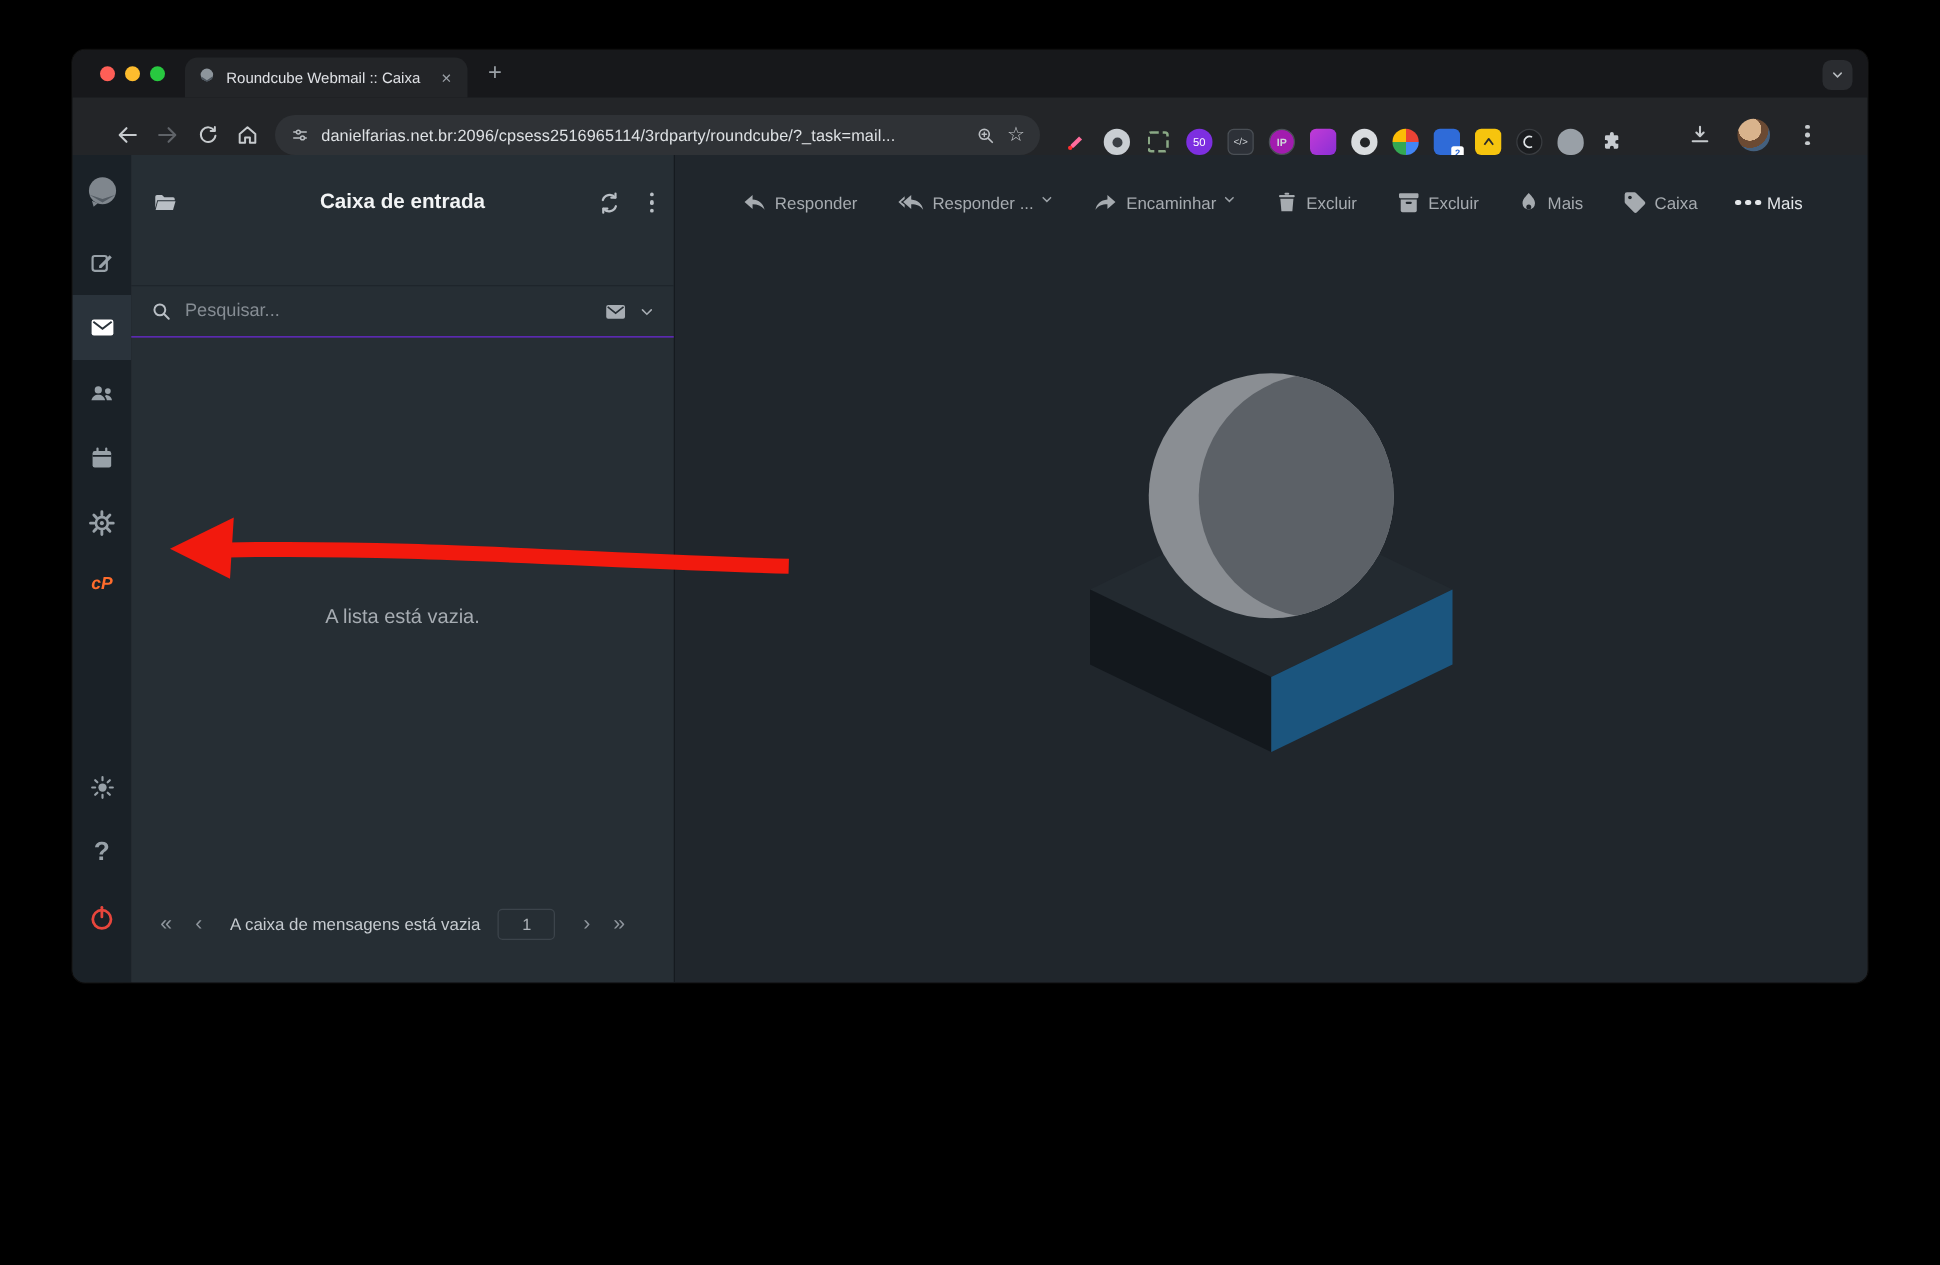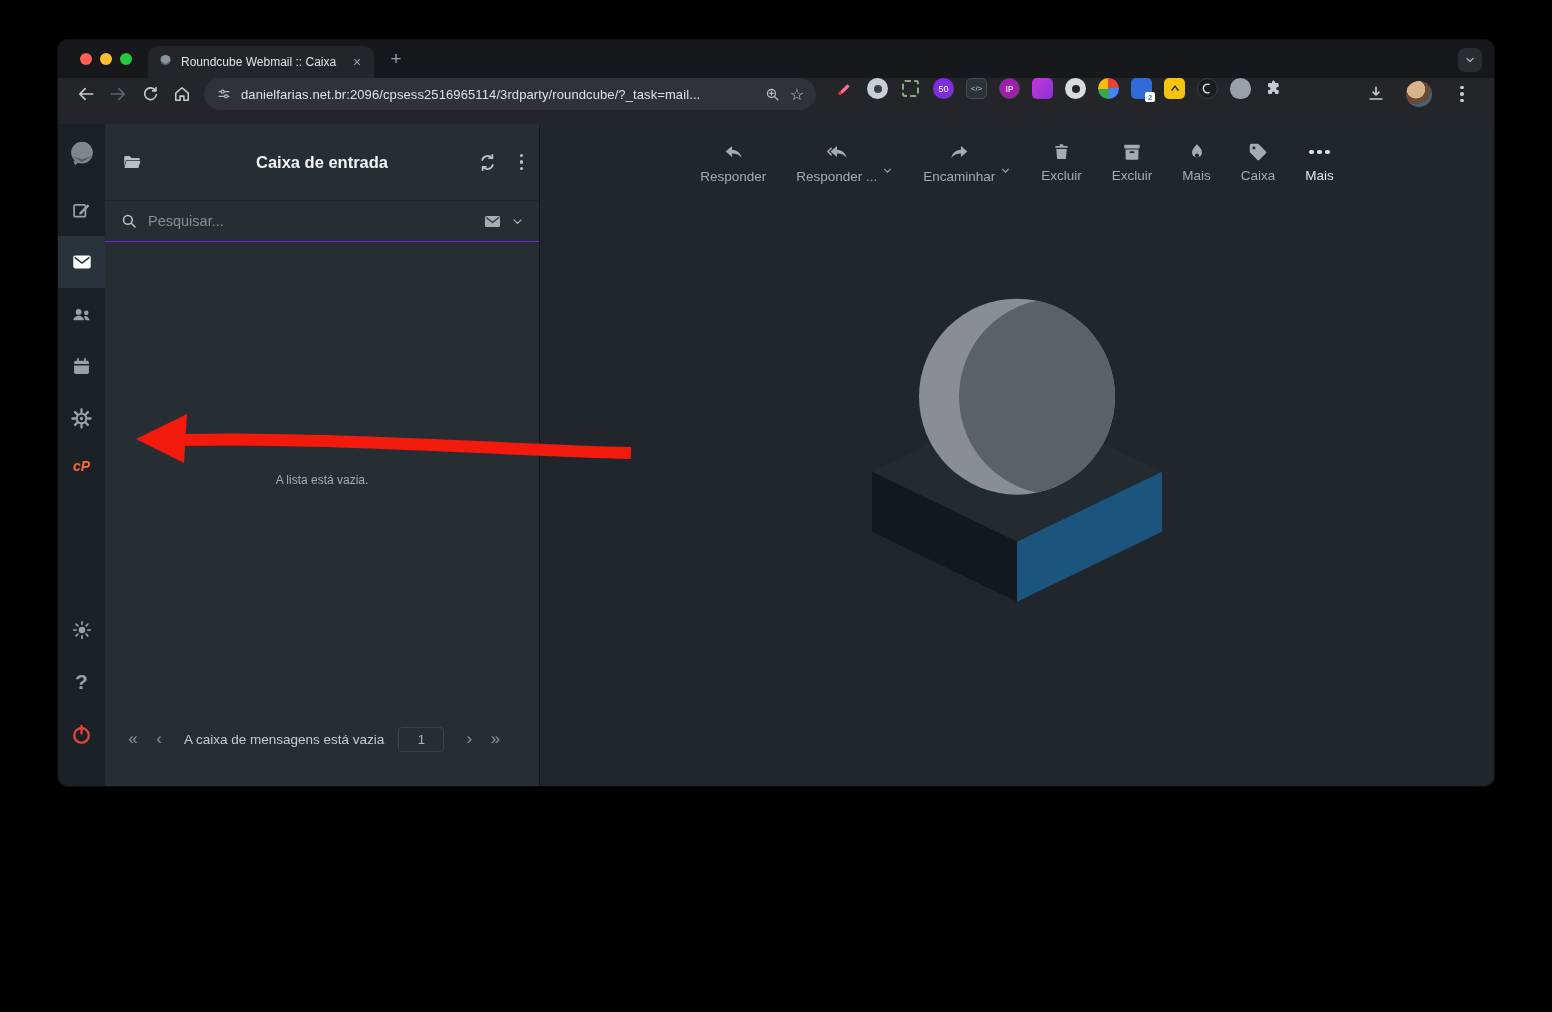--- a/index.html
+++ b/index.html
@@ -33,21 +33,21 @@
   }
   .tab-title { flex:1; white-space:nowrap; overflow:hidden; text-overflow:ellipsis; }
   .tab-close { color:#9aa0a6; font-size:14px; width:18px; height:18px; line-height:18px; text-align:center; border-radius:50%; }
   .newtab { color:#9aa0a6; font-size:19px; width:28px; height:28px; margin-left:8px; }
   .strip-chevron {
     position:absolute; right:12px; top:8px; width:24px; height:24px;
     background:#2a2c30; border-radius:7px; display:flex; align-items:center; justify-content:center; color:#b6babe;
   }
 
   
-  .navbar { height:46px; background:#232528; display:flex; align-items:flex-start; padding:0 12px; flex:0 0 auto; }
+  .navbar { height:46px; background:#232528; display:flex; align-items:flex-end; padding:0 28px; flex:0 0 auto; }
   .nav-btn { width:32px; height:32px; display:flex; align-items:center; justify-content:center; color:#c6cacd; }
   .nav-btn.dim { color:#5f6368; }
   .omnibox {
     height:32px; width:612px; margin-left:6px; background:#2f3236; border-radius:16px;
     display:flex; align-items:center; padding:0 12px; gap:9px; color:#dee1e4; font-size:13px;
   }
   .omni-url { flex:1; white-space:nowrap; overflow:hidden; text-overflow:ellipsis; letter-spacing:.1px; }
   .omni-ic { color:#b9bdc1; display:flex; align-items:center; }
   .star-btn { color:#c0c4c8; font-size:16px; }
 
@@ -83,43 +83,43 @@
 
   .rail { width:47px; background:#1a2127; display:flex; flex-direction:column; align-items:center; padding-bottom:26px; flex:0 0 auto; }
   .rail-item { width:47px; height:52px; display:flex; align-items:center; justify-content:center; color:#98a1a8; }
   .rail-item.logo { height:60px; }
   .rail-item.active { background:#2a333b; color:#fff; }
   .rail-item.cpanel { color:#ff6c2c; font-weight:bold; font-style:italic; font-size:14px; height:44px; }
   .rail-item.help { font-size:21px; font-weight:bold; }
   .rail-item.power { color:#e8463c; }
   .rail-spacer { flex:1; }
 
-  .listpanel { width:435px; background:#262e34; display:flex; flex-direction:column; border-right:1px solid #151a1f; flex:0 0 auto; }
+  .listpanel { width:435px; background:#262e34; display:flex; flex-direction:column; border-right:1px solid #151a1f; flex:0 0 auto;gap:28px; }
   .list-header { height:76px; display:flex; align-items:center; padding:0 16px; position:relative; flex:0 0 auto; }
   .list-title { position:absolute; left:50%; top:50%; transform:translate(-50%,-50%); color:#f2f4f5; font-size:16.5px; font-weight:bold; white-space:nowrap; }
   .list-header .right { margin-left:auto; display:flex; align-items:center; gap:22px; color:#bcc2c7; }
   .hicon { color:#b9bfc5; display:flex; align-items:center; }
 
   .search-row { height:42px; border-top:1px solid #1e252b; border-bottom:1px solid #6d28d9; display:flex; align-items:center; padding:0 15px; gap:10px; flex:0 0 auto; }
   .search-input { flex:1; background:transparent; border:none; outline:none; color:#cfd4d8; font-size:14.5px; font-family:"Liberation Sans", sans-serif; }
   .search-input::placeholder { color:#868d94; }
   .scope { display:flex; align-items:center; gap:9px; color:#a7adb3; }
 
   .list-body { flex:1; display:flex; align-items:center; justify-content:center; }
-  .empty-text { color:#a6acb2; font-size:12px; }
+  .empty-text { color:#a6acb2; font-size:16px; }
 
   .list-footer { height:42px; margin-bottom:26px; display:flex; align-items:center; padding:0 15px; color:#c6cbd0; font-size:13.5px; flex:0 0 auto; }
   .pg-btn { color:#8e959c; font-size:17px; width:26px; text-align:center; }
   .footer-status { margin-left:12px; white-space:nowrap; }
   .page-input { width:46px; height:25px; margin:0 12px 0 14px; background:transparent; border:1px solid #3c444b; border-radius:4px; color:#aeb4b9; text-align:center; font-size:13px; font-family:"Liberation Sans", sans-serif; outline:none; }
 
   .main { flex:1; background:#20262c; display:flex; flex-direction:column; position:relative; min-width:0; }
   .toolbar { height:76px; display:flex; align-items:center; justify-content:center; gap:30px; flex:0 0 auto; }
   .tool-wrap { display:flex; align-items:flex-end; gap:5px; }
-  .tool { display:flex; flex-direction:column; align-items:center; gap:5px; color:#a6abb0; font-size:13.5px; }
+  .tool { display:flex; flex-direction:row; align-items:center; gap:5px; color:#a6abb0; font-size:13.5px; }
   .tool.bright { color:#e4e7ea; }
   .tool svg { display:block; }
   .menu-chevron { color:#9aa0a6; padding-bottom:4px; }
 
   .watermark { position:absolute; left:50%; top:50%; transform:translate(-50%,-53%); }
 
   
   .anno { position:absolute; left:0; top:0; width:1552px; height:1012px; pointer-events:none; z-index:50; }
 </style>
 </head>

